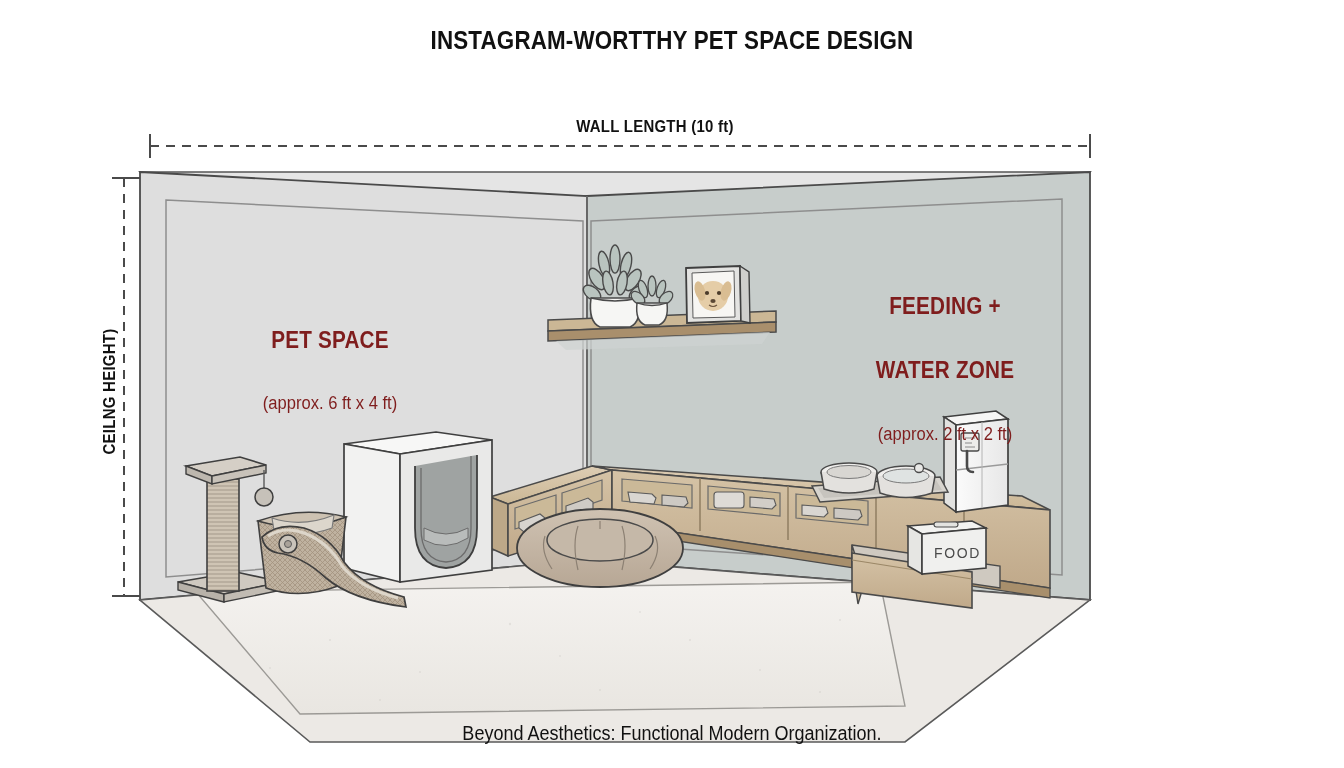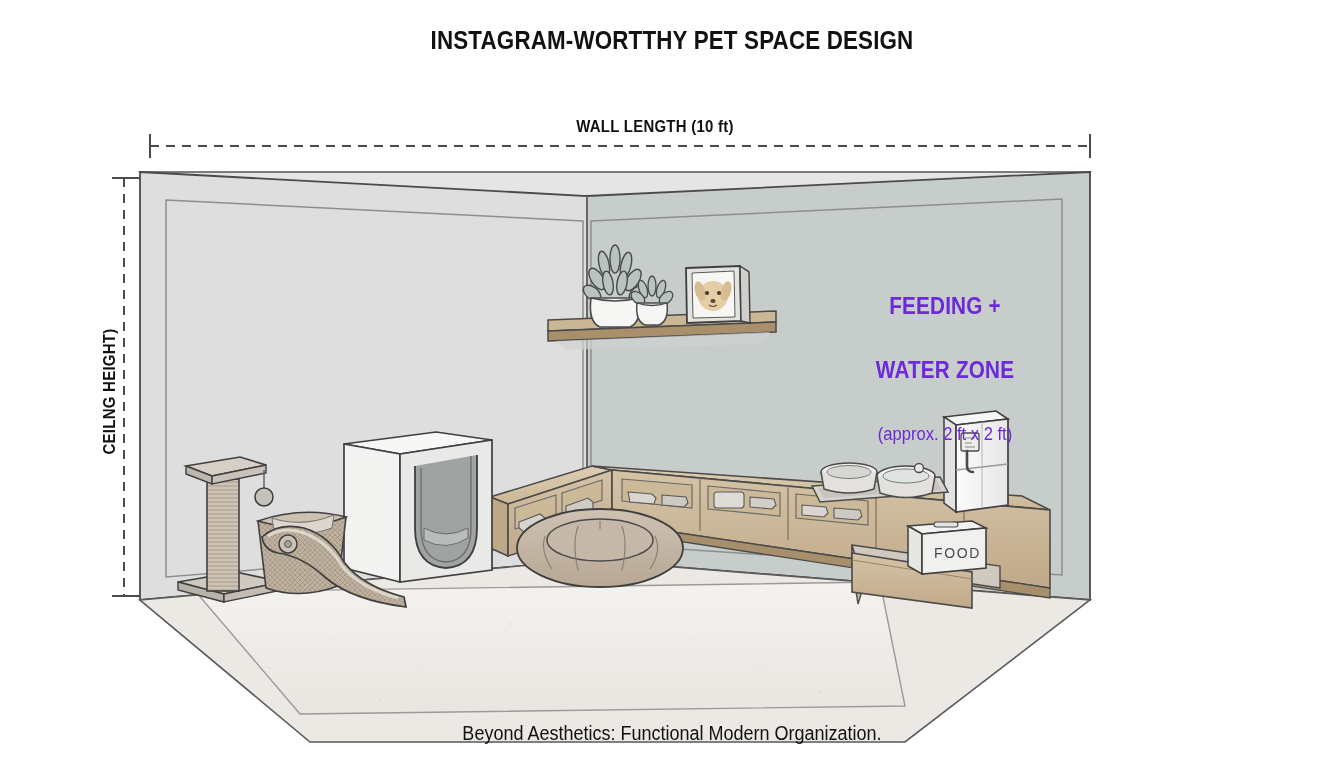--- a/index.html
+++ b/index.html
@@ -59,21 +59,21 @@
     text-align: center;
     font-size: 17px; font-weight: 700;
     letter-spacing: 0.3px;
     transform: rotate(-90deg) scaleX(0.88);
     transform-origin: center center;
   }
 
   
   .zone {
     text-align: center;
-    color: #6d28d9;
+    color: #7f1d1d;
   }
   .zone .zt {
     font-size: 23px; font-weight: 700; letter-spacing: 0.2px;
     display: block;
     transform: scaleX(0.9);
   }
   .zone .zs {
     font-size: 18px; font-weight: 400;
     display: block; margin-top: 4px;
     transform: scaleX(0.92);
@@ -361,20 +361,24 @@
     </g>
 
   </svg>
 
   <div class="txt title">INSTAGRAM-WORTTHY PET SPACE DESIGN</div>
 
   <div class="txt wall-len-label">WALL LENGTH (10 ft)</div>
 
   <div class="txt ceil-label">CEILNG HEIGHT)</div>
 
+  <div class="txt zone zone-left">
+    <span class="zt">PET SPACE</span>
+    <span class="zs">(approx. 6 ft x 4 ft)</span>
+  </div>
 
   <div class="txt zone zone-right">
     <span class="zt">FEEDING +</span>
     <span class="zt pet-space-label-line2">WATER ZONE</span>
     <span class="zs">(approx. 2 ft x 2 ft)</span>
   </div>
 
   <div class="txt caption">Beyond Aesthetics: Functional Modern Organization.</div>
 
 </div>

